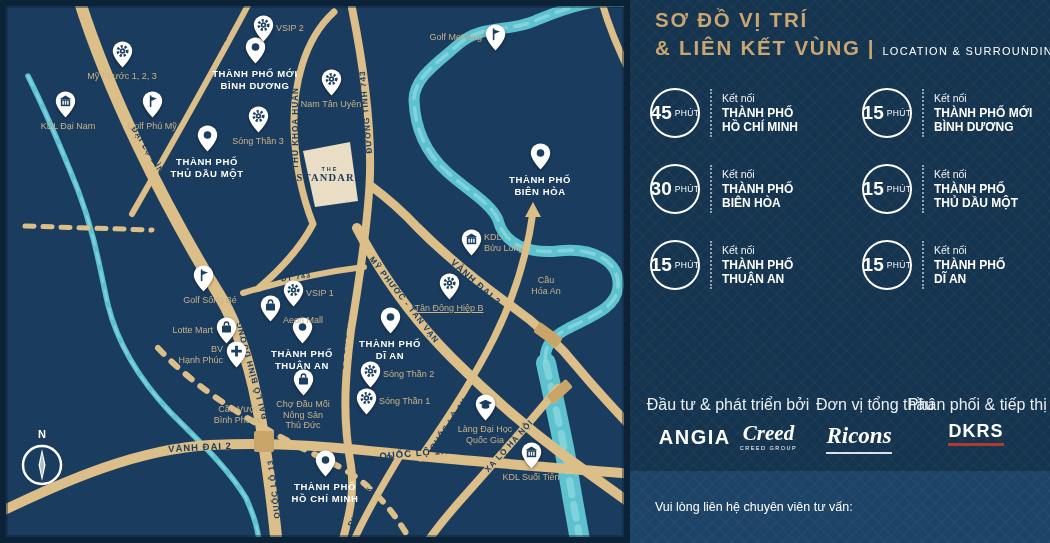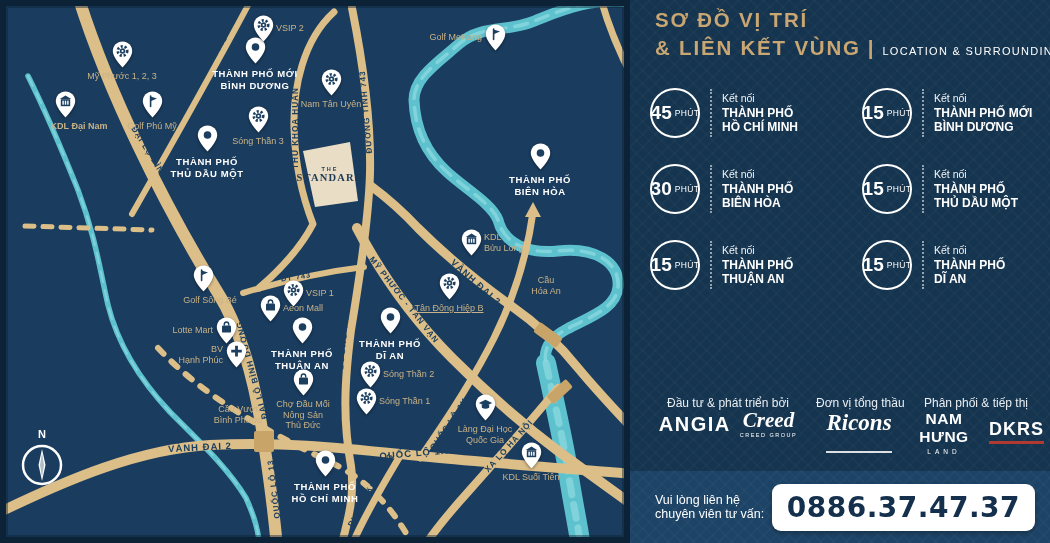--- a/index.html
+++ b/index.html
@@ -50,31 +50,31 @@
   .time-circle{width:50px;height:50px;border:2px solid #FFFFFF;border-radius:50%;
                display:flex;align-items:center;justify-content:center;flex:none;}
   .time-value{font-size:19px;font-weight:bold;}
   .time-unit{font-size:8.5px;margin-left:3px;letter-spacing:.4px;}
   .time-sep{height:48px;border-left:2px dotted rgba(255,255,255,.55);margin:0 10px;flex:none;}
   .time-txt{font-size:12px;font-weight:bold;line-height:13.5px;white-space:pre-line;}
   .time-prefix{display:block;font-size:10.5px;font-weight:normal;opacity:.95;margin-bottom:2px;}
 
   .partners{position:absolute;left:0;top:396px;width:420px;height:70px;}
   .partner-group{position:absolute;text-align:center;}
-  .p-heading{font-size:12px;color:#EAEFF4;margin-bottom:0;white-space:nowrap;}
+  .p-heading{font-size:16px;color:#EAEFF4;margin-bottom:9px;white-space:nowrap;}
   .pg-dev{left:14px;width:168px;}
   .pg-con{left:186px;width:86px;}
-  .pg-dis{left:278px;width:136px;}
+  .pg-dis{left:278px;width:136px;text-align:right;}
   .logo-row{display:flex;align-items:center;justify-content:center;gap:9px;}
   .angia{font-size:20px;font-weight:bold;letter-spacing:1.5px;}
   .creed{display:inline-block;text-align:center;}
   .creed-main{font-family:"Liberation Serif",serif;font-style:italic;font-weight:bold;font-size:21px;line-height:20px;}
   .creed-sub{display:block;font-size:5.5px;letter-spacing:1.5px;margin-top:1px;}
   .ricons{font-family:"Liberation Serif",serif;font-style:italic;font-weight:bold;font-size:23px;
-          display:inline-block;border-bottom:2px solid rgba(255,255,255,.85);padding-bottom:15px;}
+          display:inline-block;border-bottom:2px solid rgba(255,255,255,.85);padding-bottom:3px;}
   .namhung{display:inline-block;}
   .namhung-main{font-size:15.5px;font-weight:bold;letter-spacing:.5px;line-height:15px;}
   .namhung-sub{display:block;font-size:6.5px;letter-spacing:4px;margin-top:2px;}
   .dkrs{display:inline-block;}
   .dkrs-main{font-size:18px;font-weight:bold;letter-spacing:1px;line-height:16px;}
   .dkrs-bar{display:block;height:2.5px;background:#B03A30;margin-top:2px;}
 
   .contact{position:absolute;left:0;bottom:0;width:420px;height:72px;background:#1D4466;
            display:flex;align-items:center;
            background-image:
@@ -223,21 +223,21 @@
         <div class="pin" style="left: 54.5px; top: 91px;">
           <svg width="21" height="27" viewBox="0 0 21 27">
             <path d="M10.5,0.5 C5,0.5 0.8,4.8 0.8,10.1 C0.8,17 10.5,26.5 10.5,26.5 C10.5,26.5 20.2,17 20.2,10.1 C20.2,4.8 16,0.5 10.5,0.5 Z" fill="#FFFFFF"></path>
             <path d="M4.8,8 L10.5,4.4 L16.2,8 Z" fill="#1C3F60"></path>
             <rect x="5.8" y="8.2" width="9.4" height="7" fill="#1C3F60"></rect>
             <rect x="7.4" y="9.7" width="1.4" height="4" fill="#fff"></rect>
             <rect x="9.8" y="9.7" width="1.4" height="4" fill="#fff"></rect>
             <rect x="12.2" y="9.7" width="1.4" height="4" fill="#fff"></rect>
           </svg>
         </div>
-        <div class="poi-label poi-below" style="left: 24px; top: 121px; font-weight: bold;">KDL Đại Nam</div>
+        <div class="poi-label poi-below" style="left: 13px; top: 121px;">KDL Đại Nam</div>
         <div class="pin" style="left: 141.5px; top: 91px;">
           <svg width="21" height="27" viewBox="0 0 21 27">
             <path d="M10.5,0.5 C5,0.5 0.8,4.8 0.8,10.1 C0.8,17 10.5,26.5 10.5,26.5 C10.5,26.5 20.2,17 20.2,10.1 C20.2,4.8 16,0.5 10.5,0.5 Z" fill="#FFFFFF"></path>
             <path d="M8.6,5 V15.5" stroke="#1C3F60" stroke-width="1.6" stroke-linecap="round"></path>
             <path d="M8.6,5.4 L15,7.6 L8.6,10.2 Z" fill="#1C3F60"></path>
           </svg>
         </div>
         <div class="poi-label poi-below" style="left: 97px; top: 121px;">Golf Phú Mỹ</div>
         <div class="pin" style="left: 247.5px; top: 106px;">
           <svg width="21" height="27" viewBox="0 0 21 27">
@@ -319,21 +319,21 @@
           </svg>
         </div>
         <div class="poi-label poi-right" style="left: 306px; top: 293px;">VSIP 1</div>
         <div class="pin" style="left: 259.5px; top: 295px;">
           <svg width="21" height="27" viewBox="0 0 21 27">
             <path d="M10.5,0.5 C5,0.5 0.8,4.8 0.8,10.1 C0.8,17 10.5,26.5 10.5,26.5 C10.5,26.5 20.2,17 20.2,10.1 C20.2,4.8 16,0.5 10.5,0.5 Z" fill="#FFFFFF"></path>
             <path d="M8.3,8.6 V7.2 a2.2,2.2 0 0 1 4.4,0 V8.6" fill="none" stroke="#1C3F60" stroke-width="1.4"></path>
             <rect x="6" y="8.4" width="9" height="7.2" rx="1.2" fill="#1C3F60"></rect>
           </svg>
         </div>
-        <div class="poi-label poi-right" style="left: 283px; top: 308px;">Aeon Mall</div>
+        <div class="poi-label poi-right" style="left: 283px; top: 320px;">Aeon Mall</div>
         <div class="pin" style="left: 292.5px; top: 369px;">
           <svg width="21" height="27" viewBox="0 0 21 27">
             <path d="M10.5,0.5 C5,0.5 0.8,4.8 0.8,10.1 C0.8,17 10.5,26.5 10.5,26.5 C10.5,26.5 20.2,17 20.2,10.1 C20.2,4.8 16,0.5 10.5,0.5 Z" fill="#FFFFFF"></path>
             <path d="M8.3,8.6 V7.2 a2.2,2.2 0 0 1 4.4,0 V8.6" fill="none" stroke="#1C3F60" stroke-width="1.4"></path>
             <rect x="6" y="8.4" width="9" height="7.2" rx="1.2" fill="#1C3F60"></rect>
           </svg>
         </div>
         <div class="poi-label poi-below" style="left: 248px; top: 399px;">Chợ Đầu Mối
 Nông Sản
 Thủ Đức</div>
@@ -465,30 +465,25 @@
       </div>
       <div class="partner-group pg-con">
         <div class="p-heading">Đơn vị tổng thầu</div>
         <div class="logo-row">
           <span class="ricons">Ricons</span>
         </div>
       </div>
       <div class="partner-group pg-dis">
         <div class="p-heading">Phân phối &amp; tiếp thị</div>
         <div class="logo-row">
-          <span class="namhung">
-            <span class="namhung-main">NAM HƯNG</span>
-            <span class="namhung-sub">LAND</span>
-          </span>
           <span class="dkrs">
             <span class="dkrs-main">DKRS</span>
             <span class="dkrs-bar"></span>
           </span>
         </div>
       </div>
     </div>
 
     <div class="contact">
       <span class="contact-label">Vui lòng liên hệ chuyên viên tư vấn:</span>
-      <div class="phone-box">0886.37.47.37</div>
     </div>
   </aside>
 </div>
 
 </body></html>

